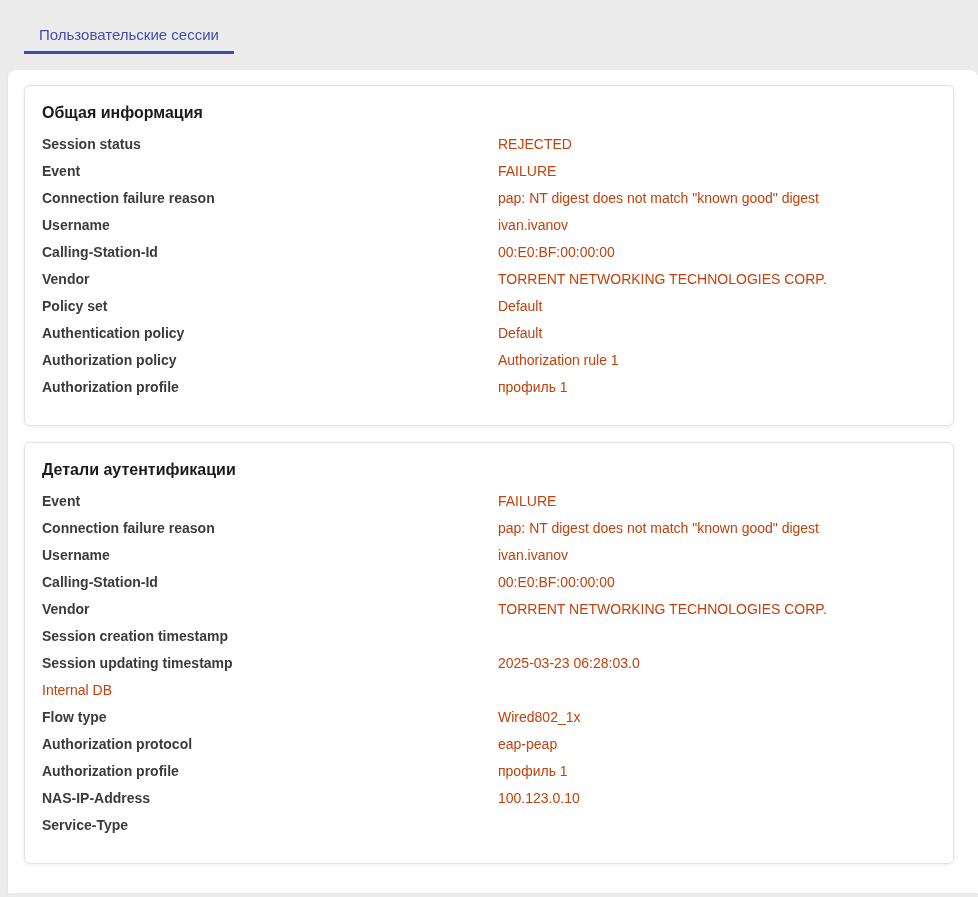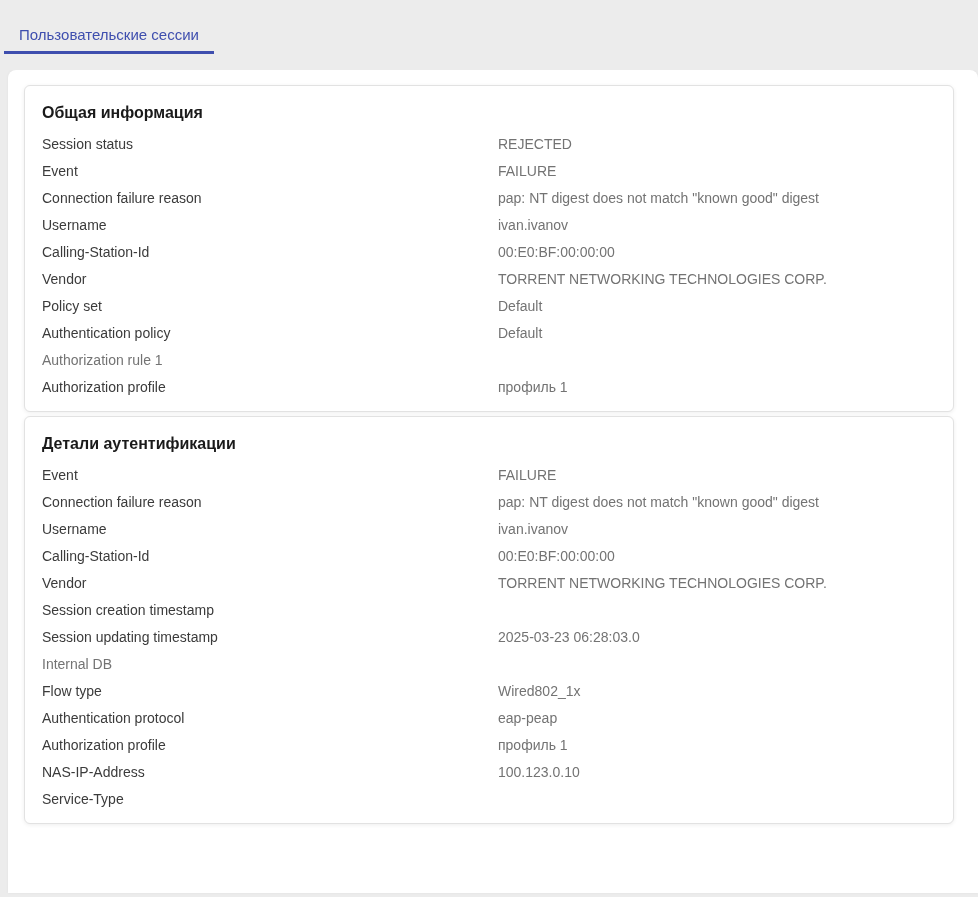--- a/index.html
+++ b/index.html
@@ -12,21 +12,21 @@
     font-family: "Liberation Sans", sans-serif;
     -webkit-font-smoothing: antialiased;
   }
   .tabbar {
     position: relative;
     height: 70px;
     background: #ececec;
   }
   .tab {
     position: absolute;
-    left: 4px;
+    left: 24px;
     top: 26px;
     padding: 0 15px 8px 15px;
     font-size: 15px;
     color: var(--accent, #3e4eae);
     border-bottom: 3px solid var(--accent, #3e4eae);
     cursor: pointer;
     white-space: nowrap;
   }
   .panel {
     margin-left: 8px;
@@ -37,40 +37,40 @@
     box-sizing: border-box;
     padding: 15px 24px 0 16px;
     box-shadow: 0 0 3px rgba(0,0,0,0.05);
   }
   .card {
     background: #ffffff;
     border: 1px solid #e2e2e2;
     border-radius: 6px;
     box-shadow: 0 1px 4px rgba(0,0,0,0.07);
     box-sizing: border-box;
-    padding: 16px 16px 10px 17px;
-    margin-bottom: 4px;
+    padding: 16px 16px 24px 17px;
+    margin-bottom: 16px;
   }
   .card-title {
     font-size: 16px;
     font-weight: 700;
     color: #1a1a1a;
     line-height: 19px;
     margin: 1px 0 9px 0;
   }
   .detail-row {
     display: grid;
     grid-template-columns: 456px 1fr;
     padding: 5px 0;
     font-size: 14px;
     line-height: 17px;
     color: #3b3b3b;
   }
-  .row-label { color: #3b3b3b; }
-  .row-value { color: #737373; }
+  .row-label { color: #3b3b3b; font-weight: bold; }
+  .row-value { color: #c2410c; }
 </style>
 </head>
 <body>
 
 <div class="tabbar">
   <div class="tab">Пользовательские сессии</div>
 </div>
 
 <div class="panel">
   <div id="cards-host">
@@ -111,20 +111,21 @@
     <span class="row-label">Policy set</span>
     <span class="row-value">Default</span>
   </div>
 
   <div class="detail-row">
     <span class="row-label">Authentication policy</span>
     <span class="row-value">Default</span>
   </div>
 
   <div class="detail-row">
+    <span class="row-label">Authorization policy</span>
     <span class="row-value">Authorization rule 1</span>
   </div>
 
   <div class="detail-row">
     <span class="row-label">Authorization profile</span>
     <span class="row-value">профиль 1</span>
   </div>
 </div>
   </section>
 
@@ -168,21 +169,21 @@
   <div class="detail-row">
     <span class="row-value">Internal DB</span>
   </div>
 
   <div class="detail-row">
     <span class="row-label">Flow type</span>
     <span class="row-value">Wired802_1x</span>
   </div>
 
   <div class="detail-row">
-    <span class="row-label">Authentication protocol</span>
+    <span class="row-label">Authorization protocol</span>
     <span class="row-value">eap-peap</span>
   </div>
 
   <div class="detail-row">
     <span class="row-label">Authorization profile</span>
     <span class="row-value">профиль 1</span>
   </div>
 
 
   <div class="detail-row">

